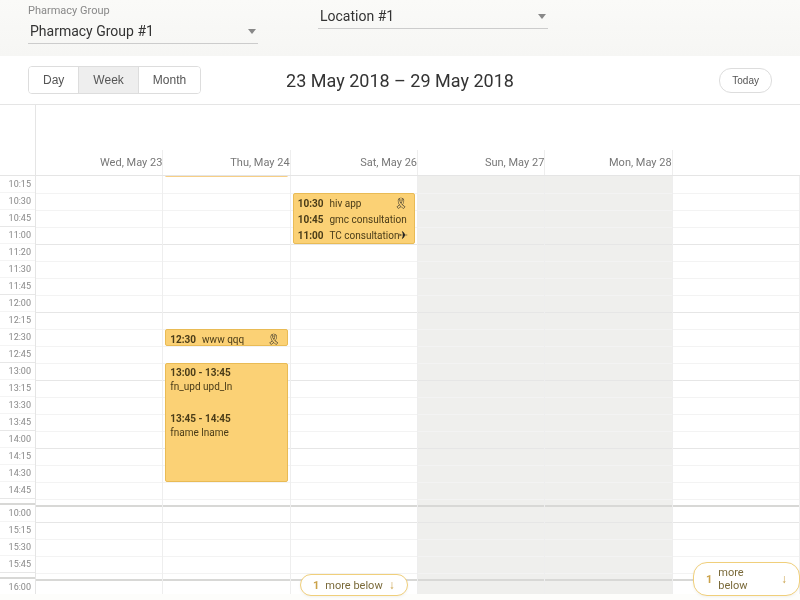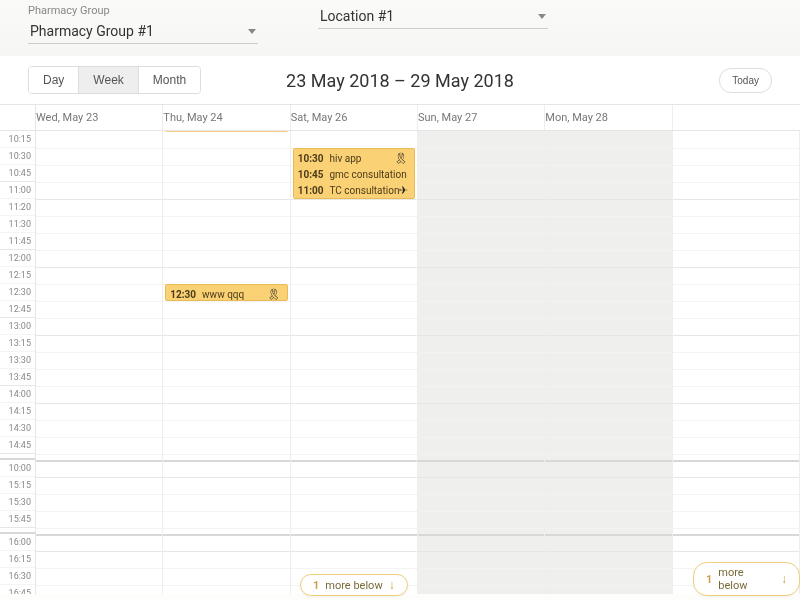--- a/index.html
+++ b/index.html
@@ -54,22 +54,23 @@
   .cal-wrap { display: flex; flex-direction: column; height: 490px; overflow: hidden; }
   .day-headers {
     display: grid;
     grid-template-columns: 36px repeat(6, 1fr);
     border-top: 1px solid #e5e5e5;
     border-bottom: 1px solid #e5e5e5;
     background: #fff;
   }
   .day-headers .gutter-h { border-right: 1px solid #e5e5e5; }
   .day-h {
-    text-align: left; font-size: 11px; color: #777; padding: 6px 0;
+    text-align: right; font-size: 11px; color: #777; padding: 6px 0;
     border-right: 1px solid #eee;
+    margin-top: 45px;
   }
   .grid {
     position: relative; flex: 1;
     display: grid;
     grid-template-columns: 36px repeat(6, 1fr);
     overflow: hidden;
   }
   .time-gutter { border-right: 1px solid #e5e5e5; background: #fff; }
   .time-slot {
     height: 17px; font-size: 9px; color: #888;
@@ -247,20 +248,27 @@
         <div class="row-line" style="top: 437px;"></div>
         <div class="row-line" style="top: 454px;"></div>
         <div class="thin-bar"></div>
         <div class="event event-stack" style="top: 153px; height: 17px;">
           <div class="row">
             <span class="t">12:30</span> 
             <span>www qqq</span>
             <span class="icon">🎗</span>
           </div>
         </div>
+        <div class="event" style="top: 187px; height: 119px;">
+          <div><span class="t">13:00 - 13:45</span></div>
+          <div>fn_upd upd_ln</div>
+          <div style="height:18px"></div>
+          <div><span class="t">13:45 - 14:45</span></div>
+          <div>fname lname</div>
+        </div>
       </div>
     <div class="day-col" id="col2">
         <div class="row-line" style="top: 17px;"></div>
         <div class="row-line" style="top: 34px;"></div>
         <div class="row-line" style="top: 51px;"></div>
         <div class="row-line major" style="top: 68px;"></div>
         <div class="row-line" style="top: 85px;"></div>
         <div class="row-line" style="top: 102px;"></div>
         <div class="row-line" style="top: 119px;"></div>
         <div class="row-line major" style="top: 136px;"></div>

